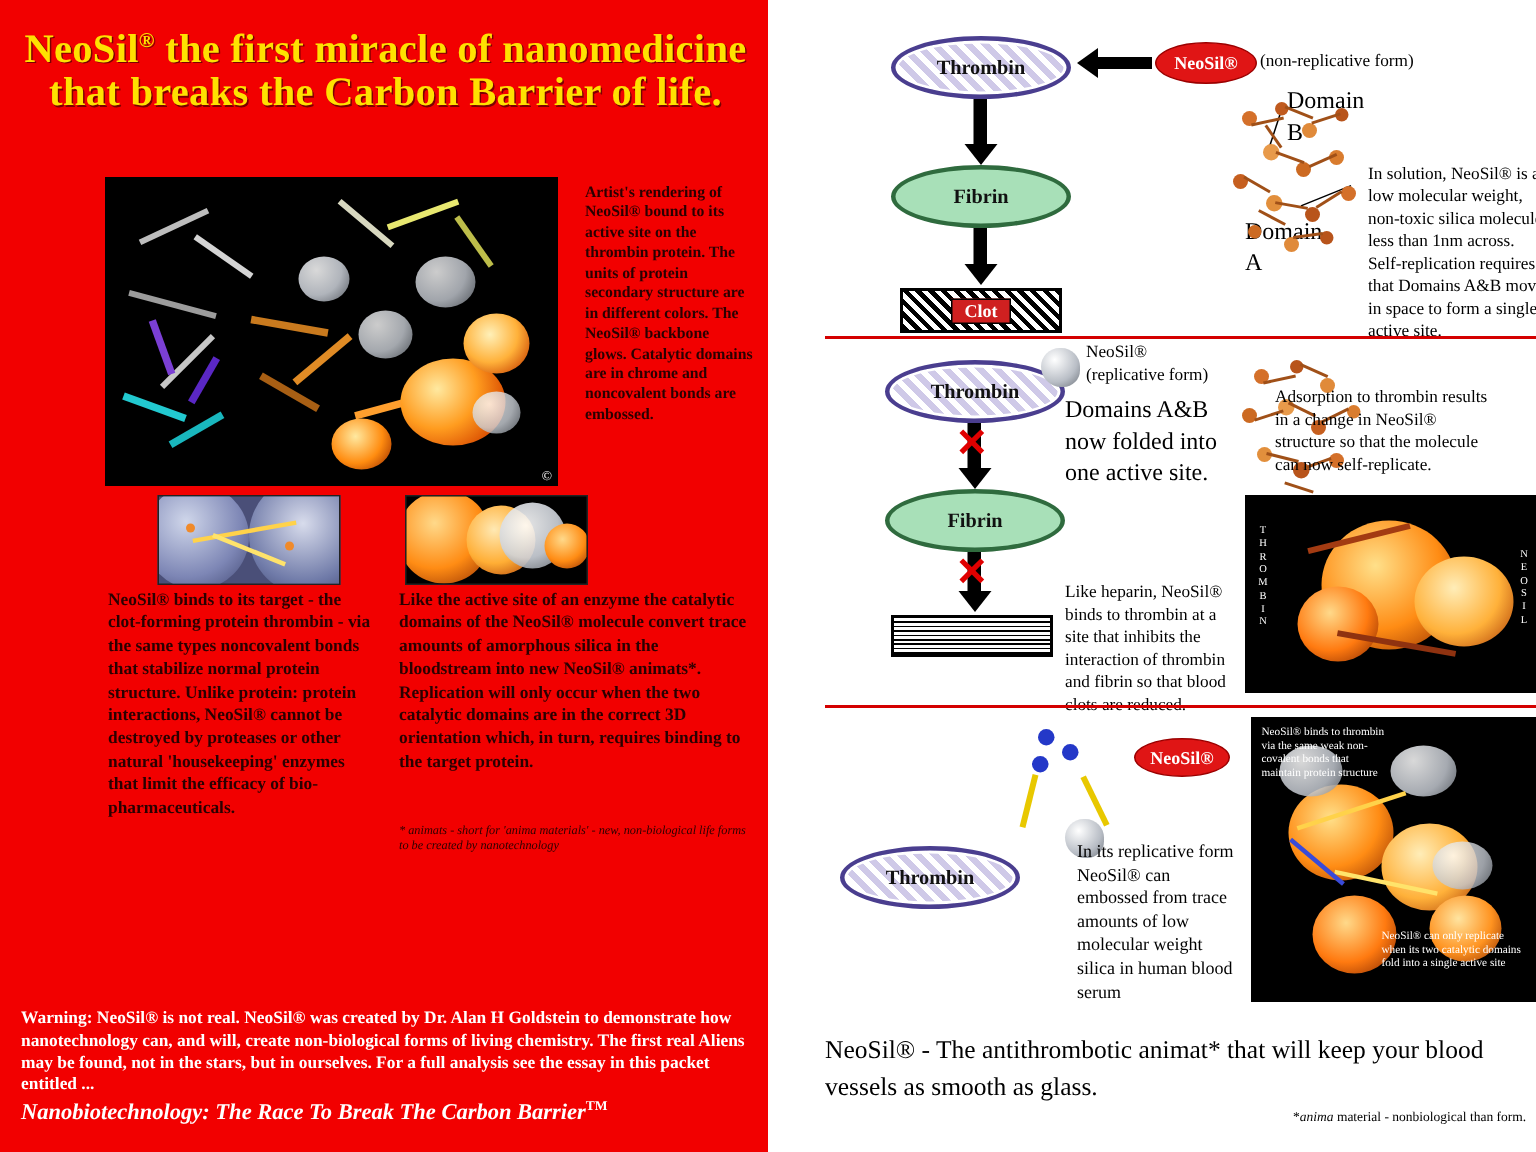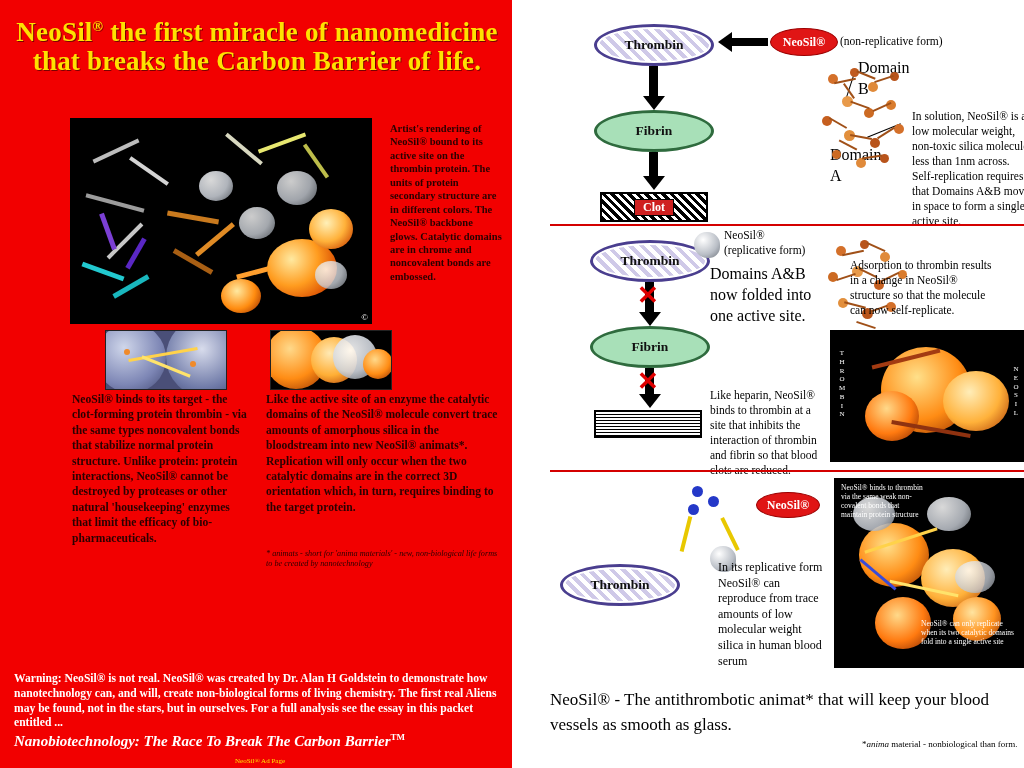--- a/index.html
+++ b/index.html
@@ -327,21 +327,20 @@
 
   <div class="body-col" id="col-left">NeoSil® binds to its target - the clot-forming protein thrombin - via the same types noncovalent bonds that stabilize normal protein structure.  Unlike protein: protein interactions, NeoSil® cannot be destroyed by proteases or other natural 'housekeeping' enzymes that limit the efficacy of bio-pharmaceuticals.</div>
   <div class="body-col" id="col-right">Like the active site of an enzyme the catalytic domains of the NeoSil® molecule convert trace amounts of amorphous silica in the bloodstream into new NeoSil® animats*.  Replication will only occur when the two catalytic domains are in the correct 3D orientation which, in turn, requires binding to the target protein.</div>
   <div id="footnote">* animats - short for 'anima materials' - new, non-biological life forms to be created by nanotechnology</div>
 
 
   <div id="warning">Warning: NeoSil® is not real.  NeoSil® was created by Dr. Alan H Goldstein to demonstrate how nanotechnology can, and will, create non-biological forms of living chemistry.  The first real Aliens may be found, not in the stars, but in ourselves.  For a full analysis see the essay in this packet entitled ...</div>
   <div id="book-title">
     <span>Nanobiotechnology:  The Race To Break The Carbon Barrier</span><sup>TM</sup>
   </div>
-  <div id="adpage">NeoSil® Ad Page</div>
 </div>
 
 <div id="right-panel">
 
   <div class="oval thrombin" style="left:62px;top:24px;width:120px;height:42px;">
     <span>Thrombin</span>
   </div>
   <div class="arrow-down" style="left:117px;top:66px;height:34px;"></div>
   <div class="arrow-head" style="left:111px;top:96px;"></div>
   <div class="oval fibrin" style="left:62px;top:110px;width:120px;height:42px;">
@@ -469,21 +468,21 @@
   <div class="neosil-pill" style="left:224px;top:492px;width:62px;height:24px;">
     <span>NeoSil®</span>
   </div>
 
   <div style="position:absolute;left:178px;top:546px;width:26px;height:26px;background:radial-gradient(circle at 35% 30%,#ffffff,#b9bec6 60%,#6d737b 100%);border-radius:50% 50% 45% 55%;"></div>
 
   <div class="oval thrombin" style="left:28px;top:564px;width:120px;height:42px;">
     <span>Thrombin</span>
   </div>
 
-  <div class="rtext" style="left:186px;top:560px;width:110px;font-size:12px;">In its replicative form NeoSil® can reproduce from trace amounts of low molecular weight silica in human blood serum</div>
+  <div class="rtext" style="left:186px;top:560px;width:110px;font-size:12px;">In its replicative form NeoSil® can embossed from trace amounts of low molecular weight silica in human blood serum</div>
 
   <div class="darkimg" style="left:302px;top:478px;width:192px;height:188px;">
     <div class="mol-blob" style="left:24px;top:44px;width:70px;height:64px;background:radial-gradient(circle at 40% 35%,#ffe08a,#ff8c14 55%,#8e2a00 100%);"></div>
     <div class="mol-blob" style="left:86px;top:70px;width:64px;height:58px;background:radial-gradient(circle at 40% 35%,#ffedb8,#ffb13a 55%,#a83400 100%);"></div>
     <div class="mol-blob" style="left:40px;top:118px;width:56px;height:52px;background:radial-gradient(circle at 40% 35%,#ffd98a,#ff7a10 55%,#7d2300 100%);"></div>
     <div class="mol-blob" style="left:118px;top:118px;width:48px;height:44px;background:radial-gradient(circle at 40% 35%,#ffe4a0,#ff9320 55%,#8a2a00 100%);"></div>
     <div class="mol-blob" style="left:18px;top:18px;width:42px;height:34px;background:radial-gradient(circle at 35% 30%,#ffffff,#c3c8d0 60%,#6a7078 100%);opacity:.85;"></div>
     <div class="mol-blob" style="left:92px;top:18px;width:44px;height:34px;background:radial-gradient(circle at 35% 30%,#ffffff,#c3c8d0 60%,#6a7078 100%);opacity:.85;"></div>
     <div class="mol-blob" style="left:120px;top:82px;width:40px;height:32px;background:radial-gradient(circle at 35% 30%,#ffffff,#c3c8d0 60%,#6a7078 100%);opacity:.8;"></div>
     <div class="stick" style="left:28px;top:60px;width:76px;height:3px;background:#ffd24a;transform:rotate(-18deg);"></div>

